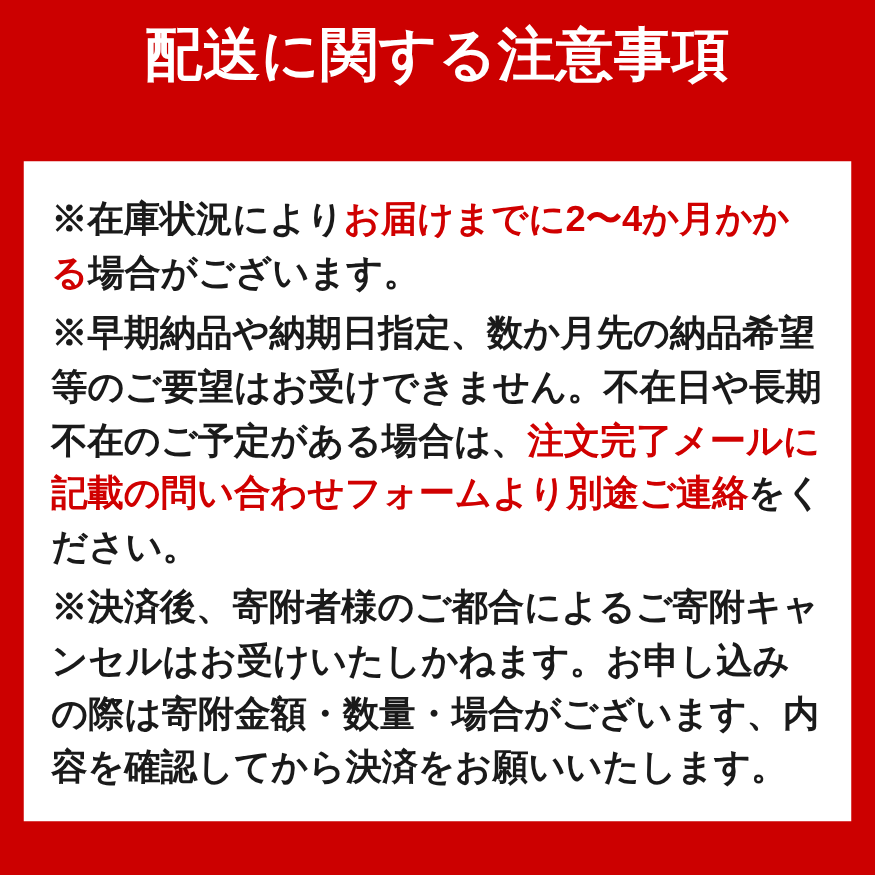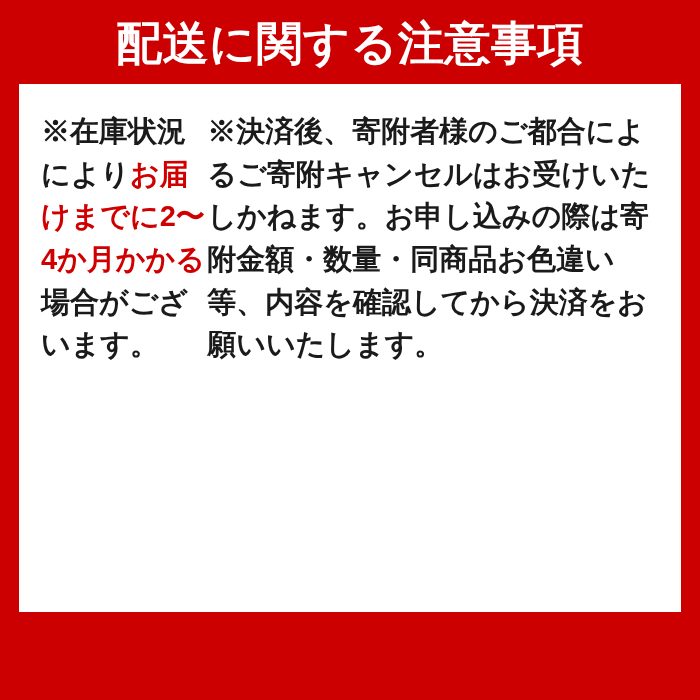--- a/index.html
+++ b/index.html
@@ -15,20 +15,21 @@
   }
   .banner {
     width: 700px;
     height: 700px;
     box-sizing: border-box;
     background: #cc0000;
     display: flex;
     flex-direction: column;
     align-items: center;
     padding: 14px 18px 18px 18px;
+    gap: 45px;
   }
   .header {
     width: 100%;
     text-align: center;
     color: #ffffff;
     font-weight: bold;
     letter-spacing: 0.5px;
   }
   .header-line1 {
     font-size: 46px;
@@ -41,21 +42,21 @@
     white-space: nowrap;
   }
   .notice-box {
     margin-top: 12px;
     background: #ffffff;
     width: 662px;
     height: 528px;
     box-sizing: border-box;
     padding: 26px 22px 20px 22px;
     display: flex;
-    flex-direction: row;
+    flex-direction: column;
     justify-content: flex-start;
   }
   .para {
     color: #1a1a1a;
     font-size: 29px;
     line-height: 1.47;
     font-weight: bold;
     margin: 0 0 6px 0;
     text-align: left;
     word-break: break-all;
@@ -74,17 +75,20 @@
 
   <div class="header">
     <div class="header-line1">配送に関する注意事項</div>
   </div>
 
   <div class="notice-box">
     <p class="para">
       <span>※在庫状況により</span><span class="hl">お届けまでに2〜4か月かかる</span><span>場合がございます。</span>
     </p>
     <p class="para">
-      <span>※決済後、寄附者様のご都合によるご寄附キャンセルはお受けいたしかねます。お申し込みの際は寄附金額・数量・同商品お色違い等、内容を確認してから決済をお願いいたします。</span>
+      <span>※早期納品や納期日指定、数か月先の納品希望等のご要望はお受けできません。不在日や長期不在のご予定がある場合は、</span><span class="hl">注文完了メールに記載の問い合わせフォームより別途ご連絡</span><span>をください。</span>
+    </p>
+    <p class="para">
+      <span>※決済後、寄附者様のご都合によるご寄附キャンセルはお受けいたしかねます。お申し込みの際は寄附金額・数量・場合がございます、内容を確認してから決済をお願いいたします。</span>
     </p>
   </div>
 
 </div>
 
 </body></html>

